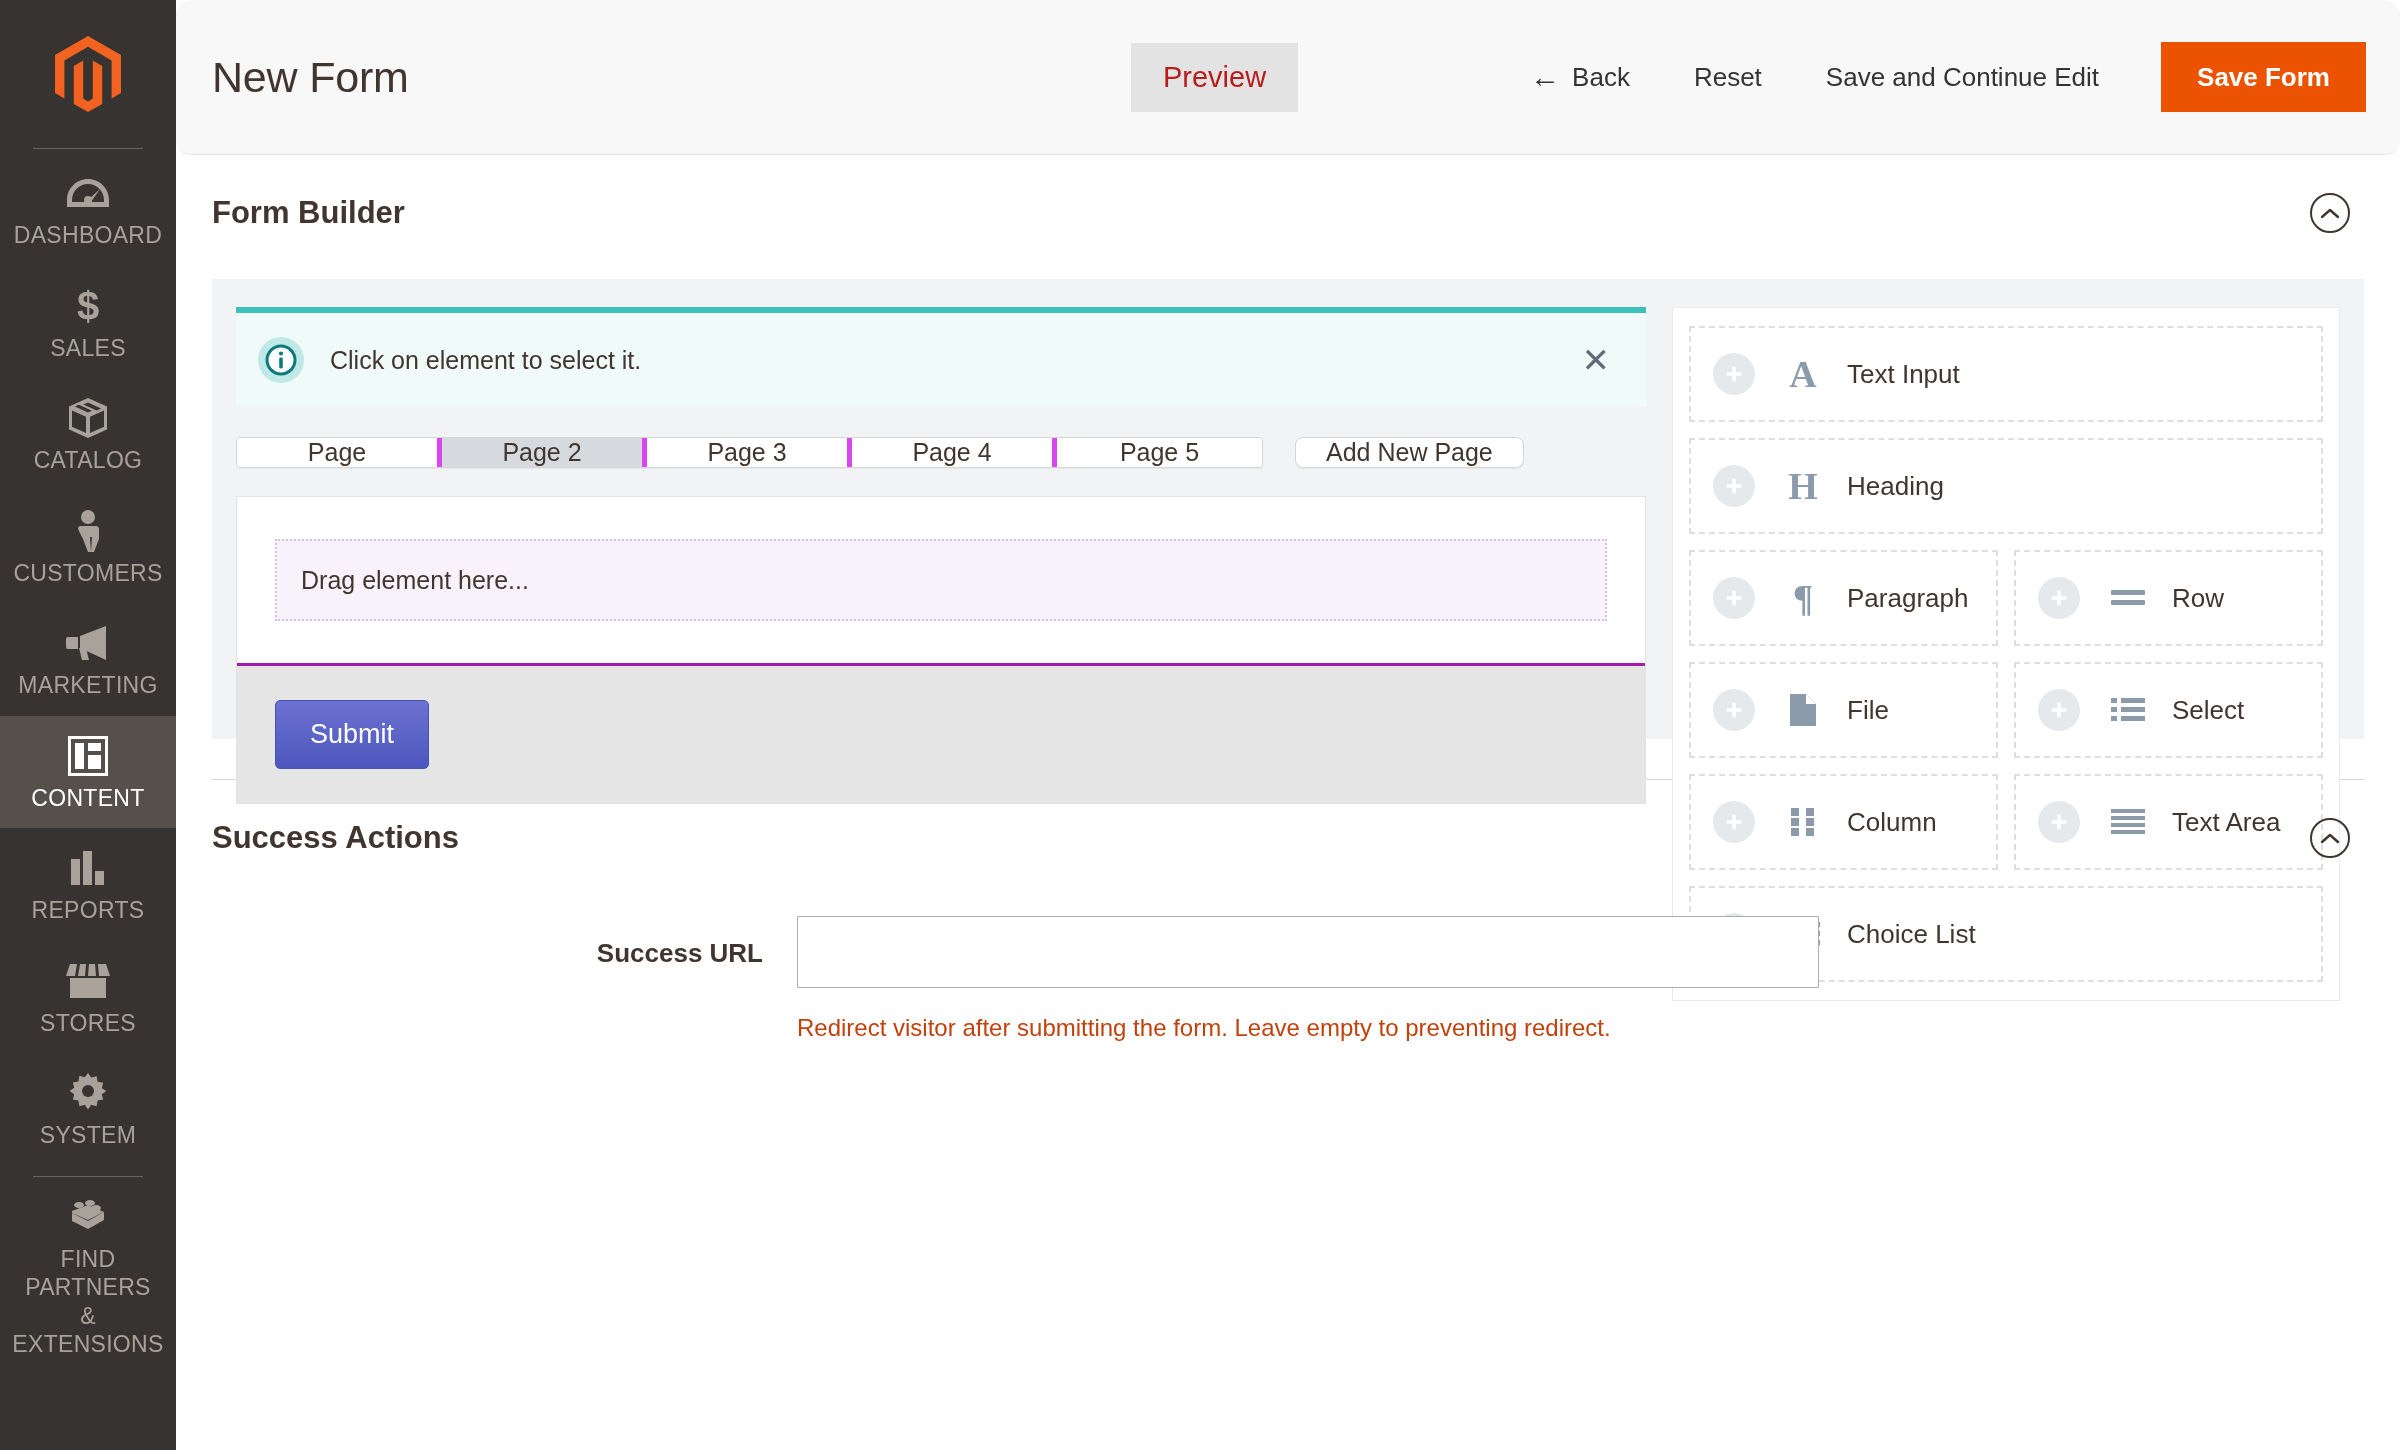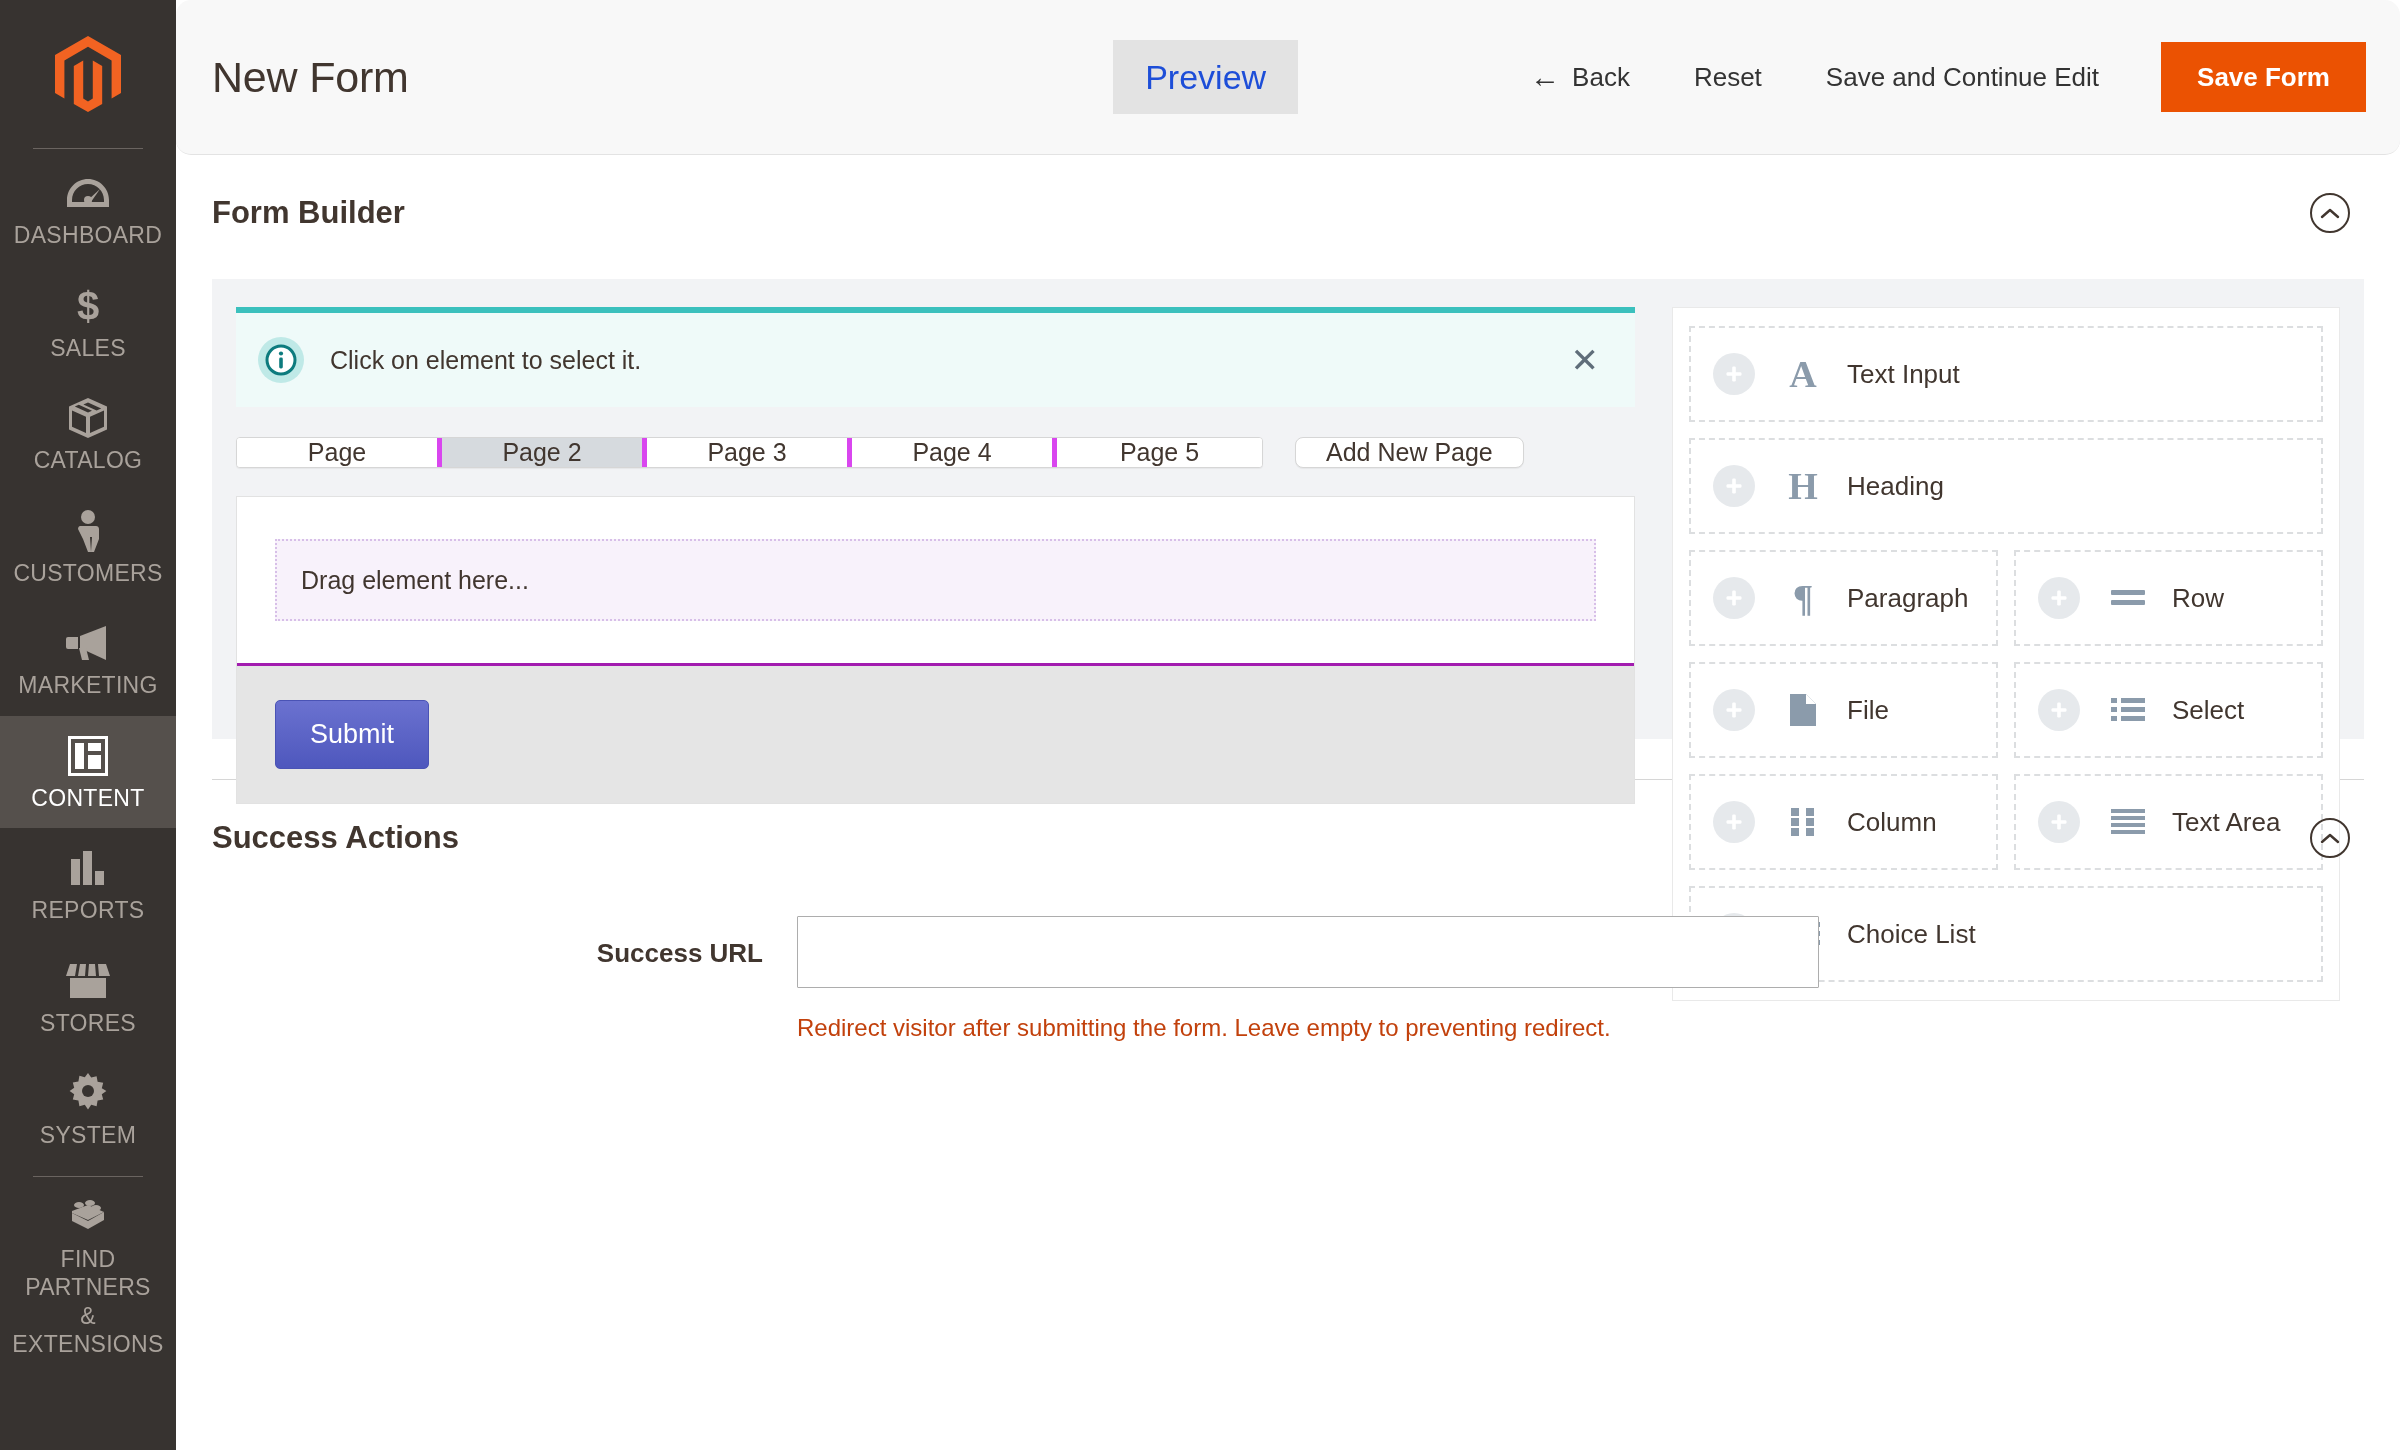--- a/index.html
+++ b/index.html
@@ -50,22 +50,22 @@
     background: #f8f8f8;
     border-bottom: 1px solid #e3e3e3;
     display: flex; align-items: center;
     padding: 0 34px 0 36px;
     position: relative;
     border-radius: 15px;
   }
   .page-title { font-size: 43px; color: #41362f; font-weight: 400; letter-spacing: -0.2px; }
   .header-actions { margin-left: auto; display: flex; align-items: center; gap: 0; }
   .btn-preview {
-    background: #e3e3e3; border: none; color: #1d4ed8;
-    font-size: 34px; font-family: inherit;
+    background: #e3e3e3; border: none; color: #b91c1c;
+    font-size: 29px; font-family: inherit;
     padding: 20px 32px; cursor: pointer; line-height: 1;
   }
   .hdr-link {
     background: none; border: none; font-family: inherit;
     font-size: 26px; color: #333333; cursor: pointer;
     padding: 20px 32px; line-height: 1;
     display: flex; align-items: center; gap: 12px;
   }
   .back-arrow { font-size: 30px; line-height: 1; color: #333; }
   .btn-save-form {
@@ -91,21 +91,21 @@
     display: flex; align-items: center; justify-content: center;
     margin-right: 14px;
   }
   .collapse-btn svg { display: block; }
 
   
   .builder-area {
     margin: 46px 36px 0 36px;
     background: #f2f3f5;
     padding: 28px 24px 36px 24px;
-    display: flex; gap: 37px;
+    display: flex; gap: 26px;
     height: 460px;
   }
   .builder-left { flex: 1; display: flex; flex-direction: column; min-width: 0; }
 
   .notice {
     background: #effaf9;
     border-top: 6px solid #3bc0bd;
     display: flex; align-items: center;
     padding: 26px 28px 26px 22px;
     position: relative;

